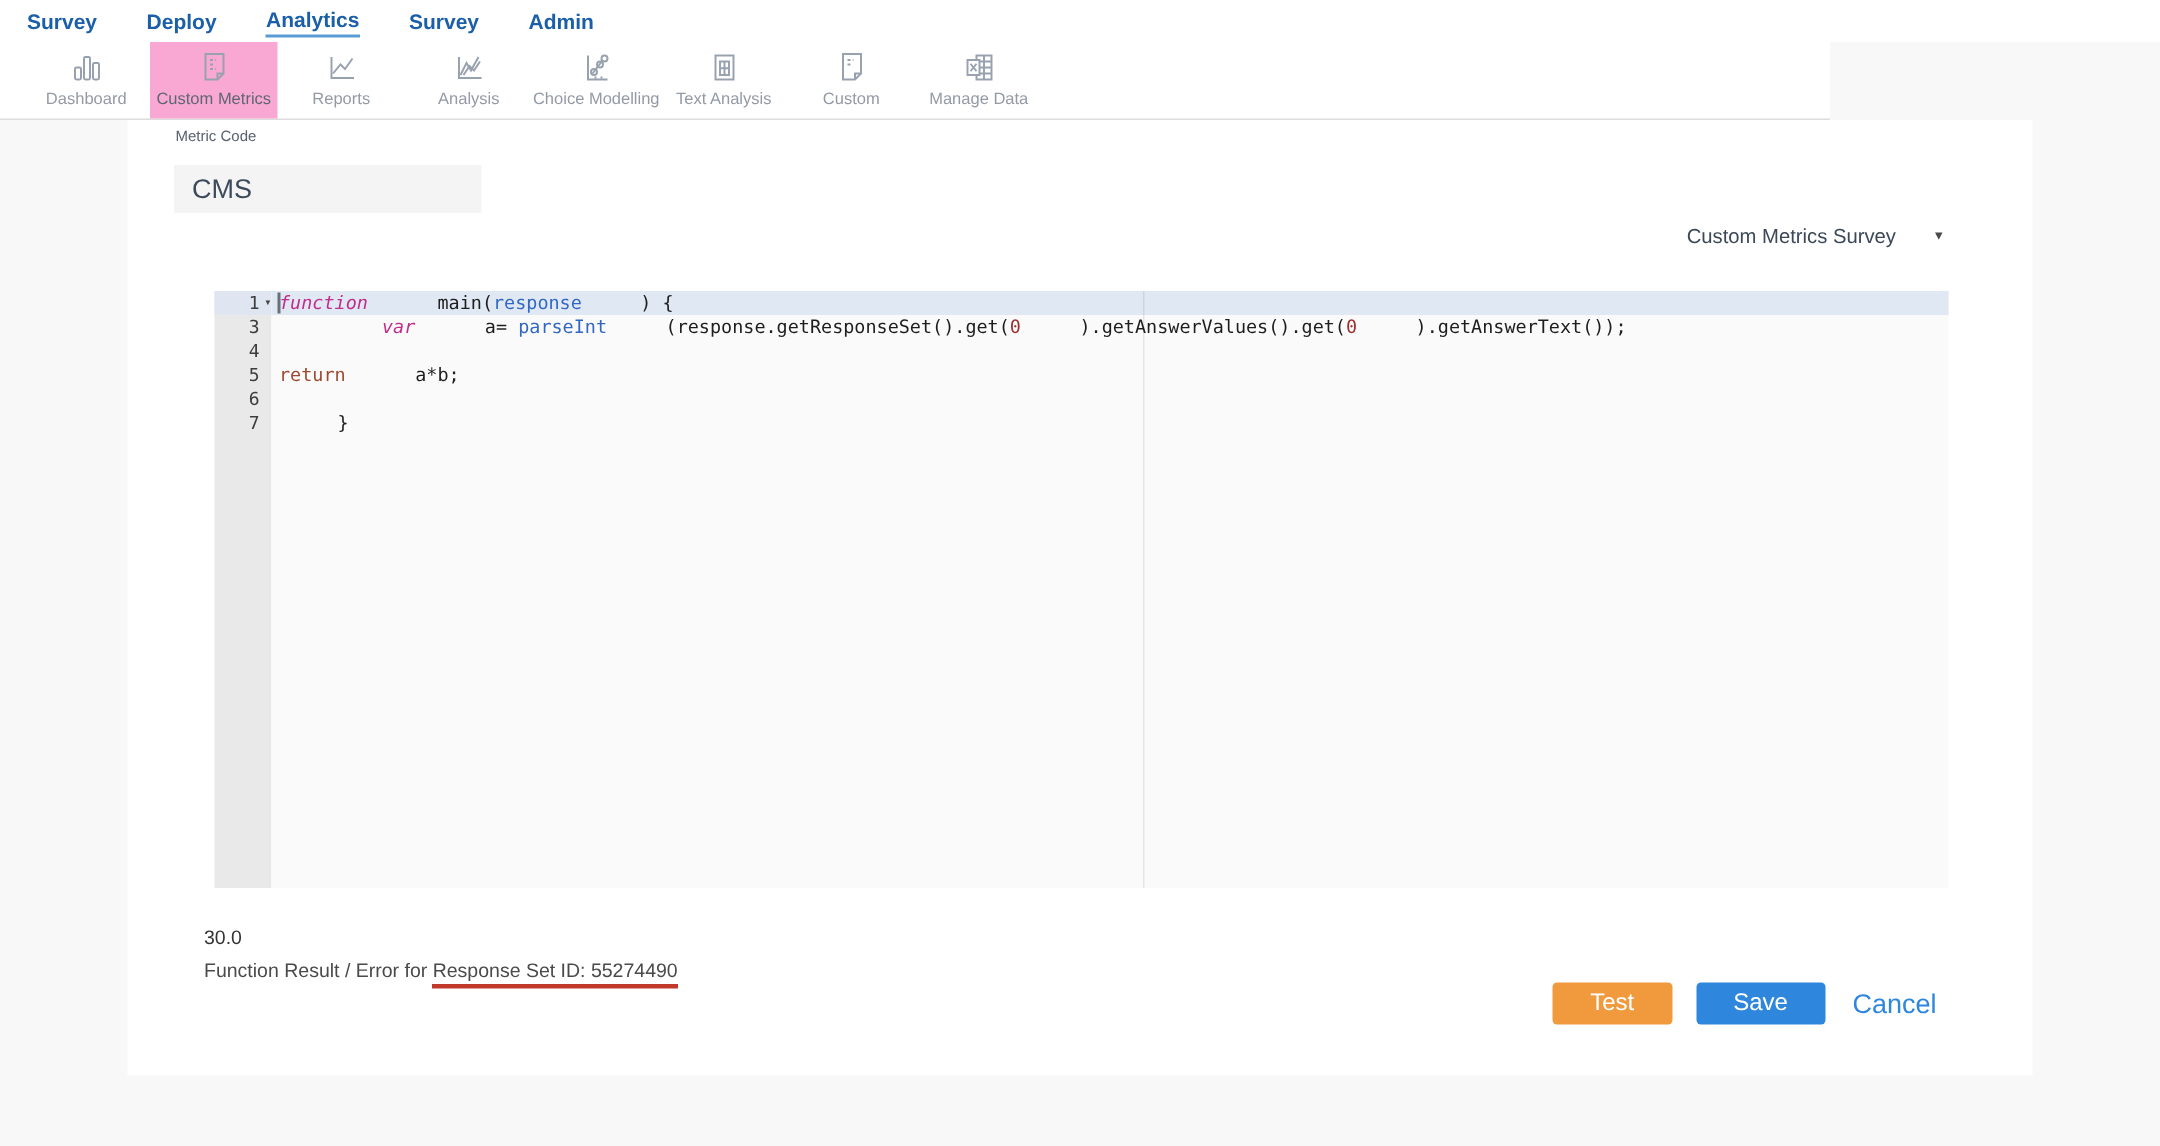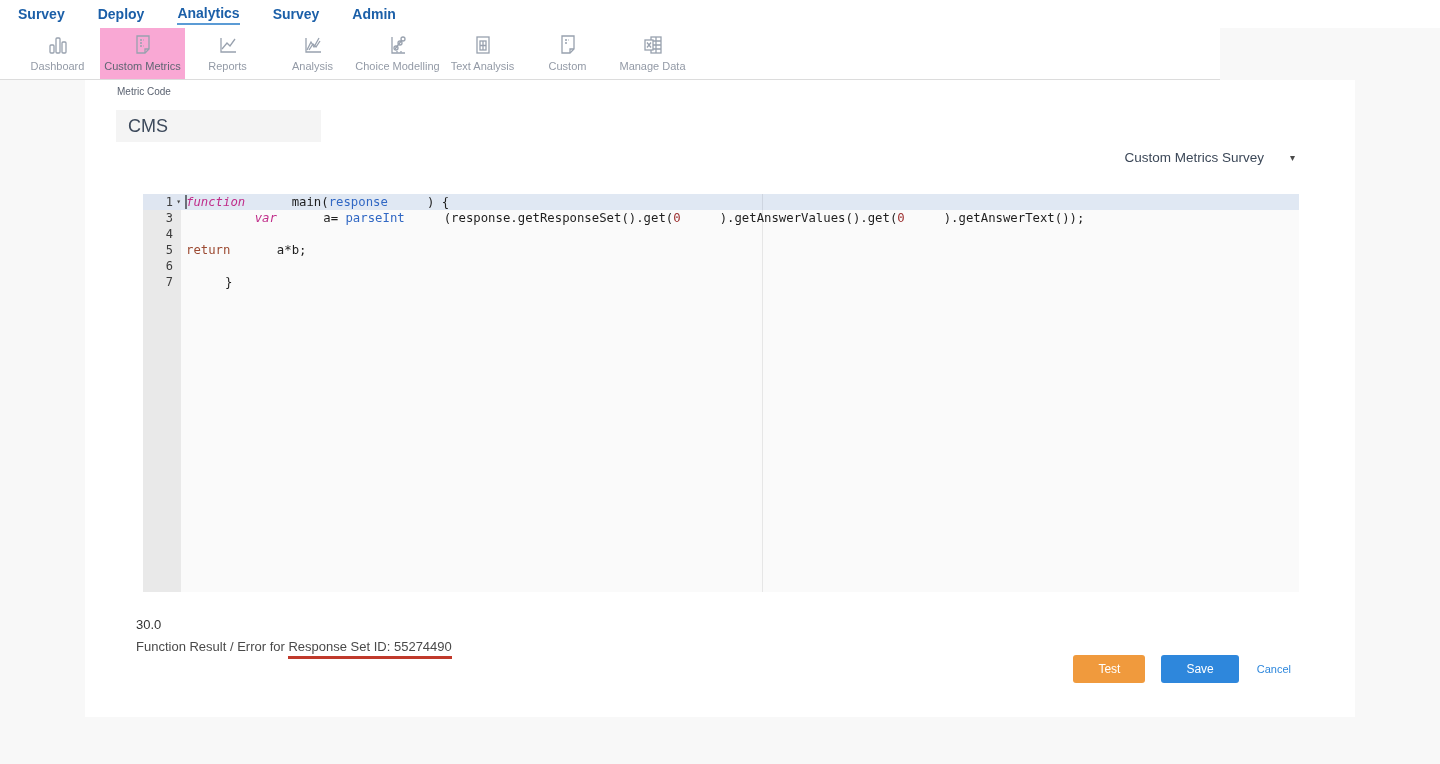--- a/index.html
+++ b/index.html
@@ -60,25 +60,25 @@
   .tk-ret { color:var(--return-brown,#9c4a32); }
   .tk-pl  { color:#1e1e1e;margin-left:39px; }
 
   
   .result-label { position:absolute; left:51px; top:519px; font-size:13px; color:#4a4a4a;margin-top:40px; }
   .err-underline { border-bottom:3px solid var(--error-underline,#c0392b); padding-bottom:2px; }
   .result-value { position:absolute; left:51px; top:537px; font-size:13px; color:#333; }
 
   
   .btn-row { position:absolute; right:64px; top:575px; display:flex; align-items:center; gap:16px; }
-  .btn { height:28px; border:none; border-radius:3px; color:#fff; font-size:12px;
+  .btn { height:28px; border:none; border-radius:3px; color:#fff; font-size:16px;
     font-family:"Liberation Sans", sans-serif; cursor:pointer; padding:0 25px; }
   .btn-test { background:var(--test-button,#f09a3d); min-width:52px; }
   .btn-save { background:var(--save-button,#2e87dc); min-width:44px; }
-  .link-cancel { font-size:11px; color:var(--link-blue,#2e87dc); cursor:pointer; margin-left:2px; }
+  .link-cancel { font-size:18px; color:var(--link-blue,#2e87dc); cursor:pointer; margin-left:2px; }
 </style>
 </head>
 <body>
 
 <div class="topnav">
     <div class="nav-item">Survey</div>
     <div class="nav-item">Deploy</div>
     <div class="nav-item active">Analytics</div>
     <div class="nav-item">Survey</div>
     <div class="nav-item">Admin</div>

